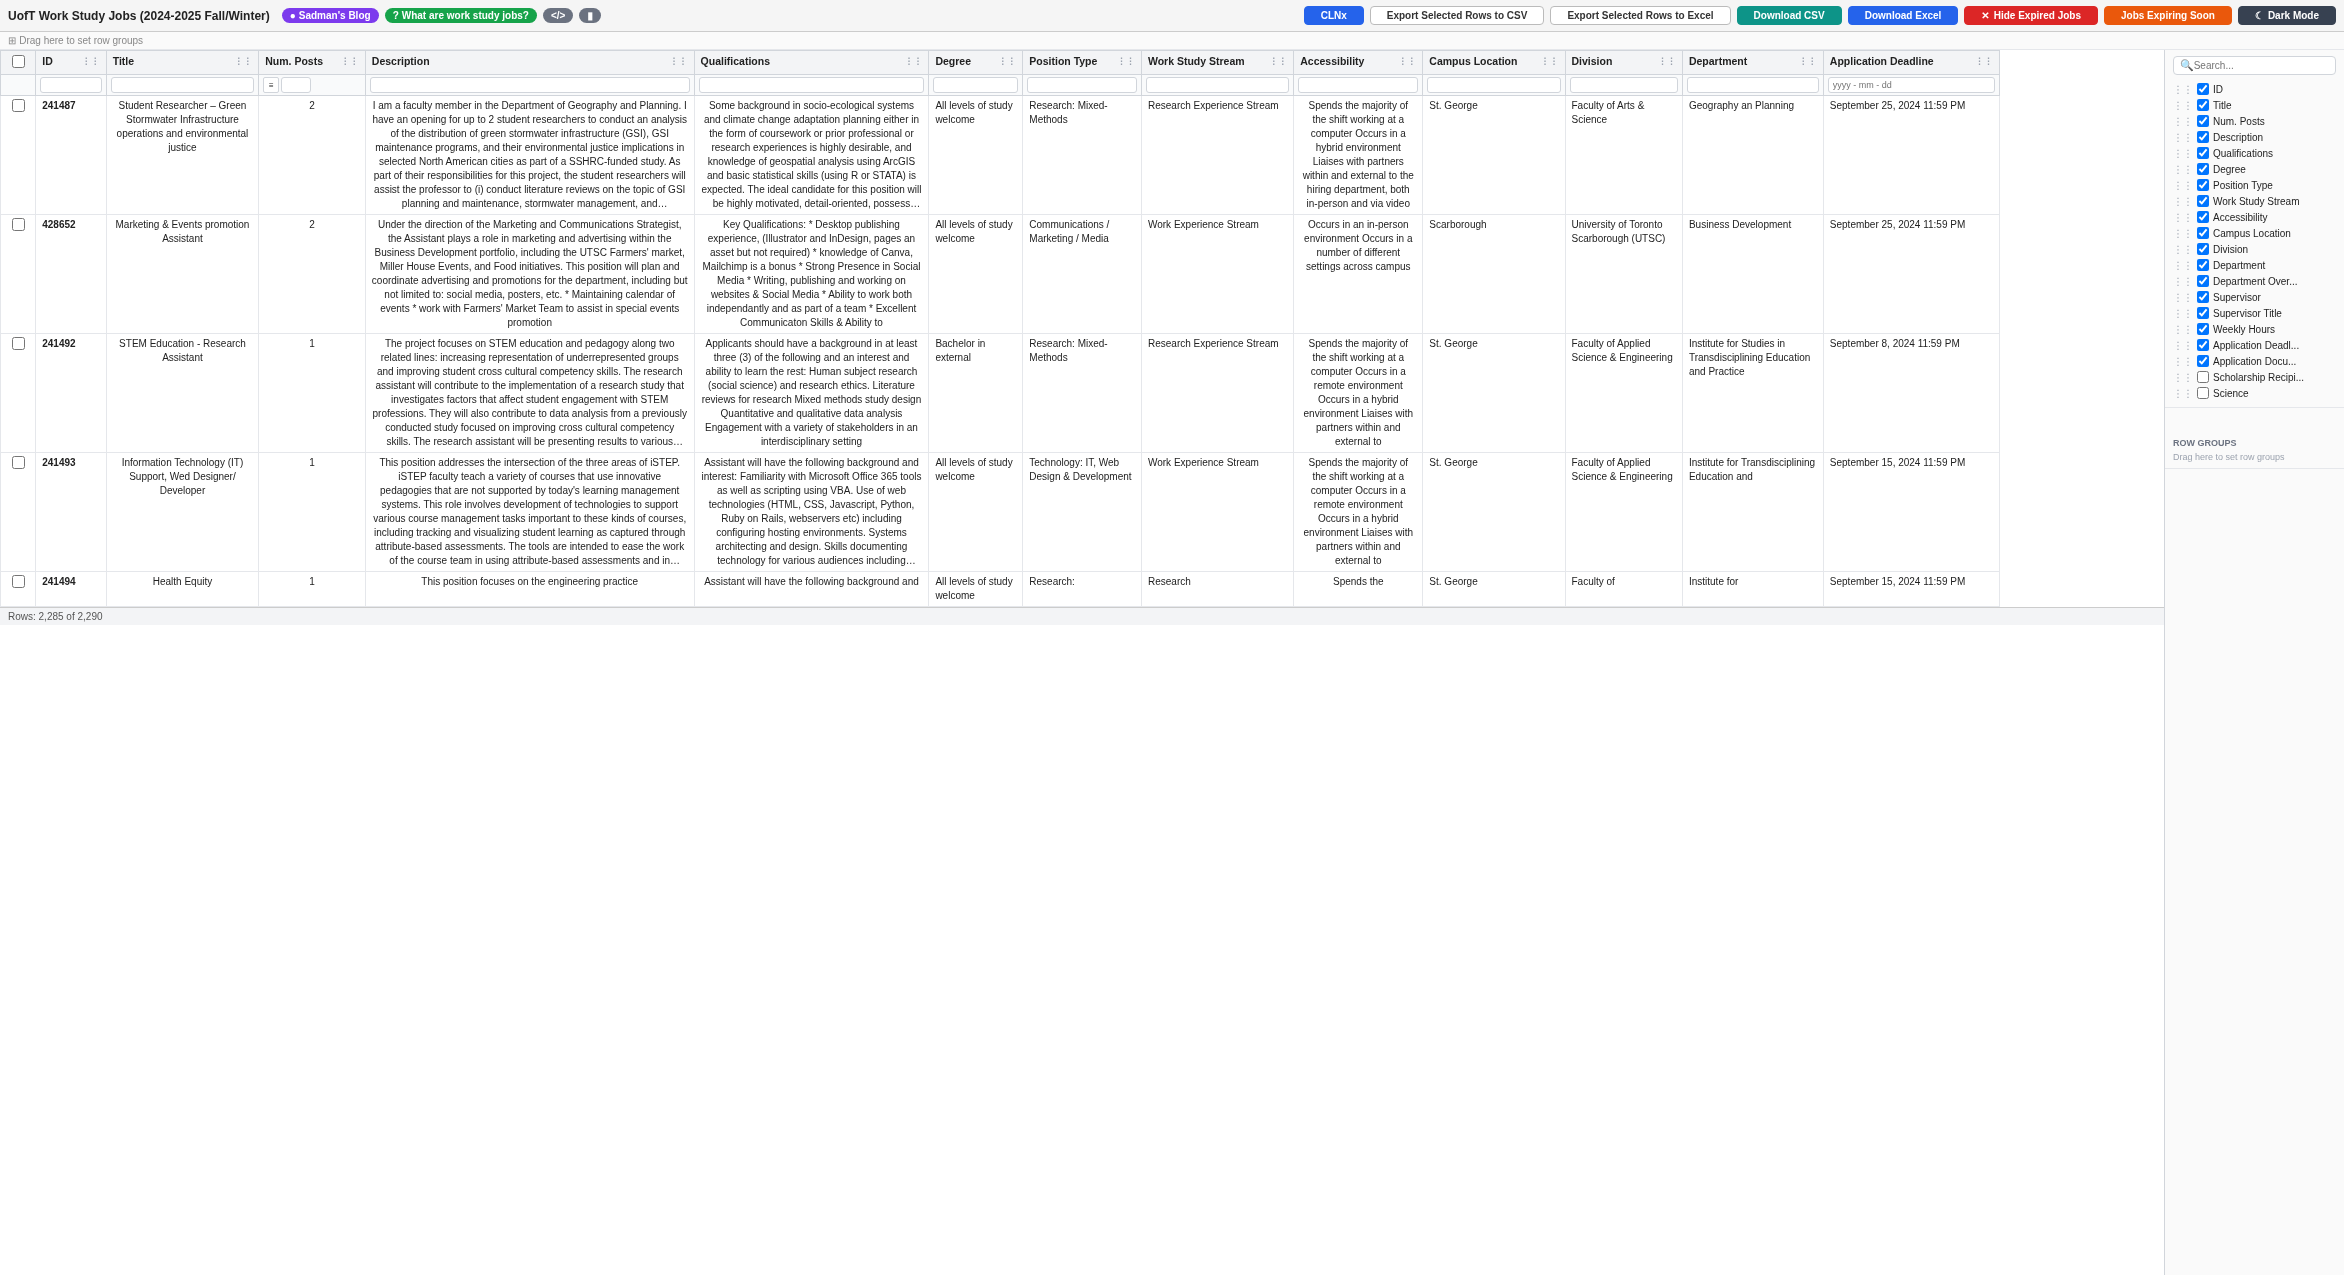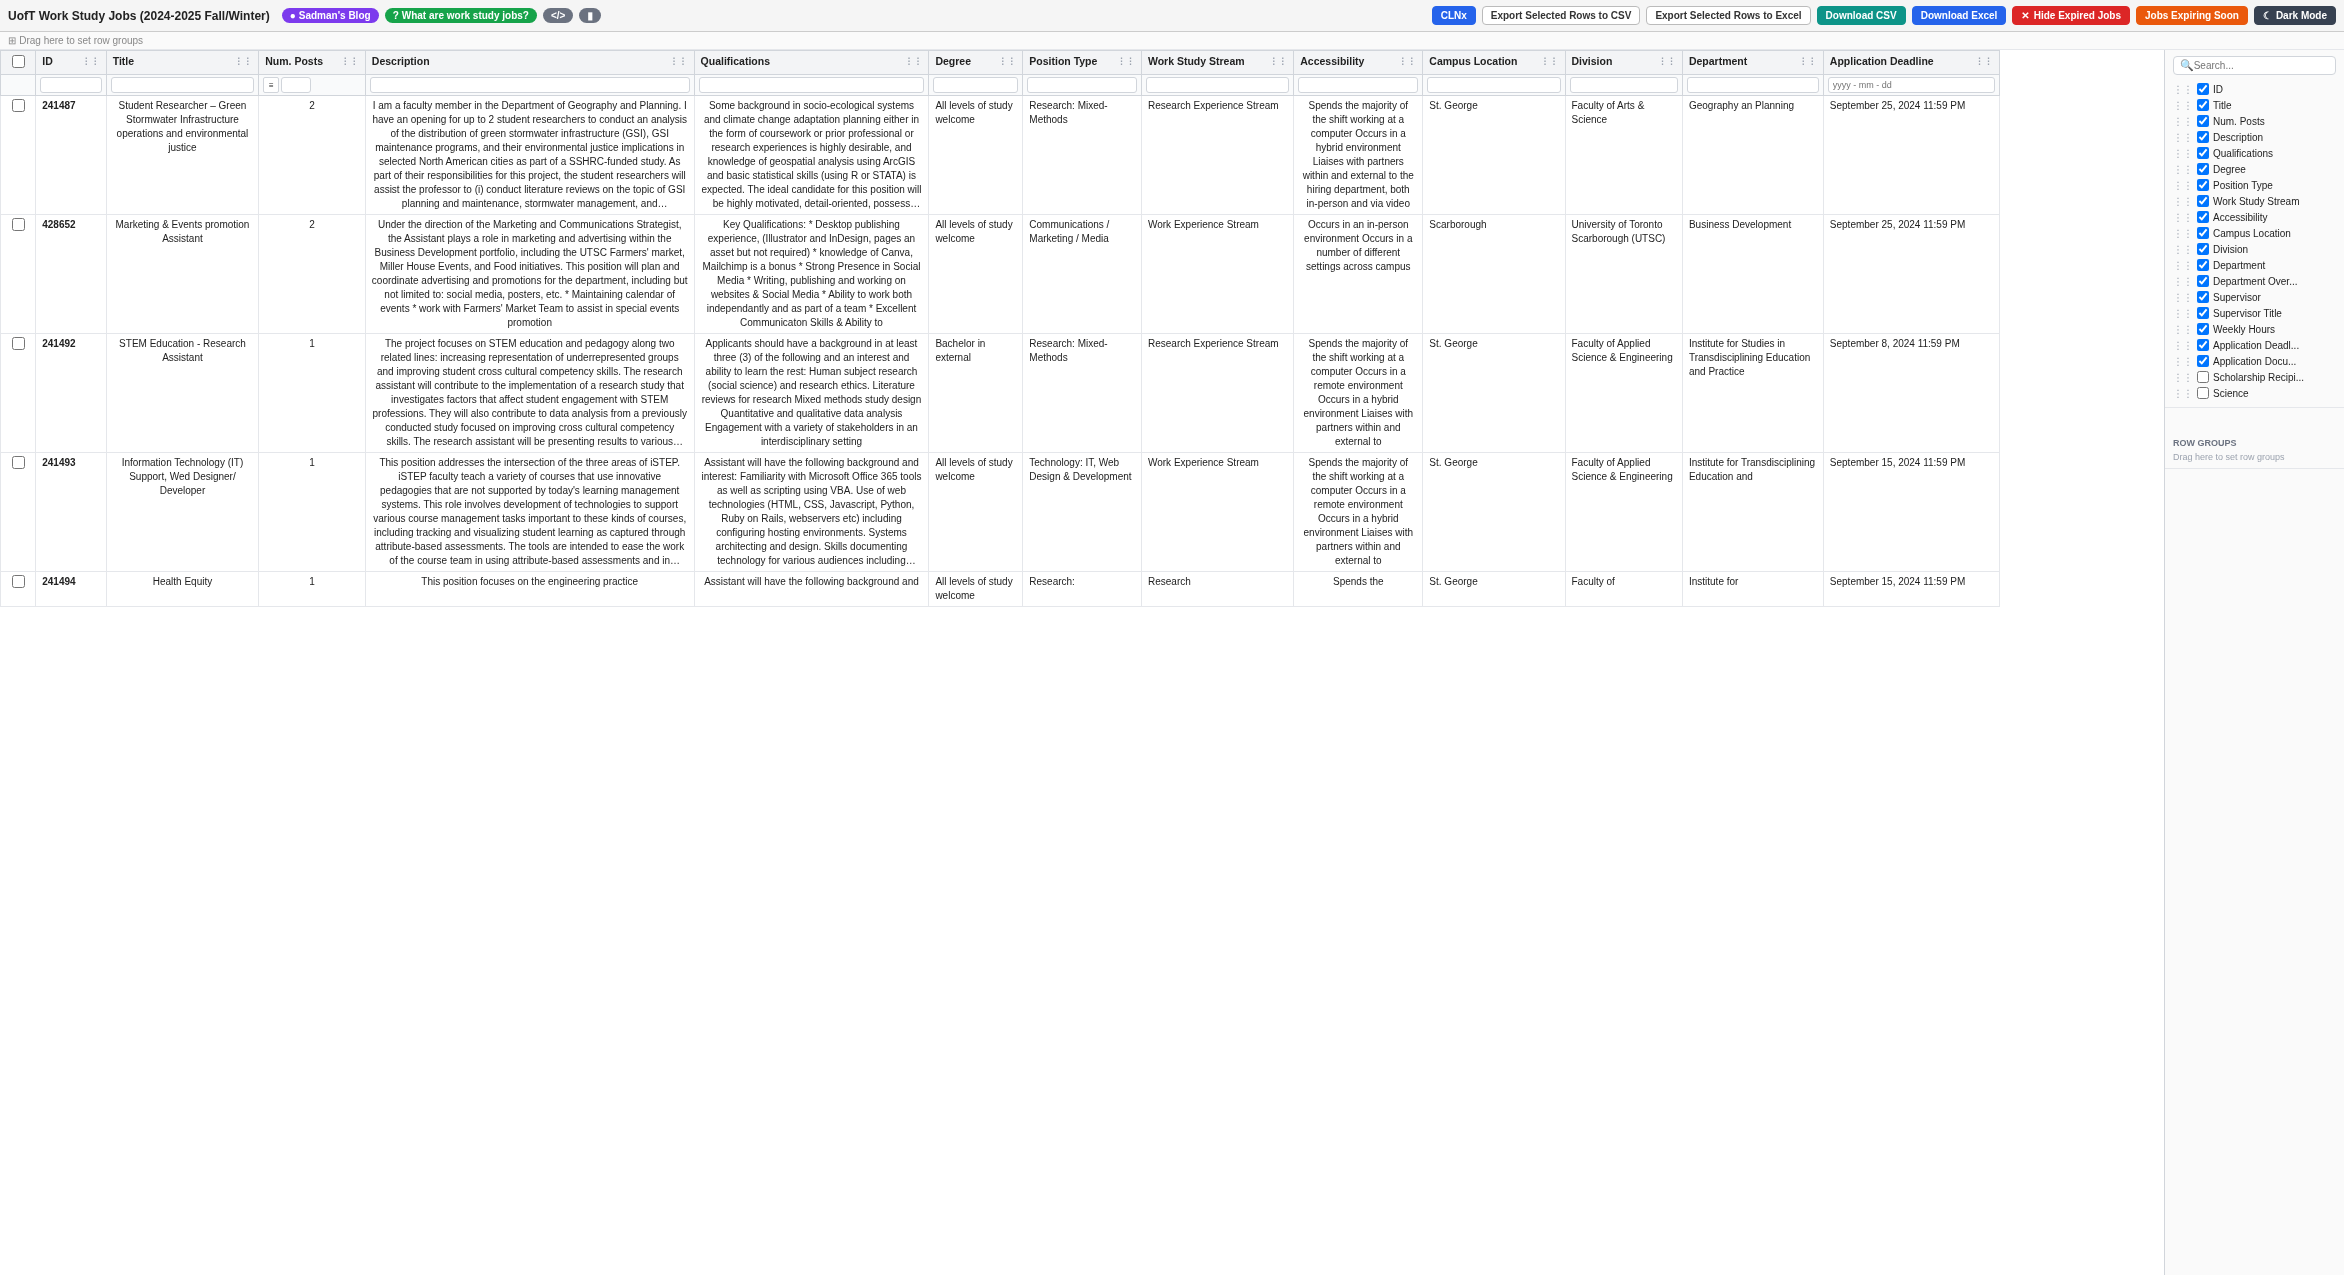--- a/index.html
+++ b/index.html
@@ -6,21 +6,21 @@
     body { font-family: -apple-system, BlinkMacSystemFont, 'Segoe UI', sans-serif; font-size: 11px; background: #fff; color: #222; overflow: hidden; }
 
     
     .topbar { display: flex; align-items: center; gap: 6px; padding: 4px 8px; background: #f5f5f5; border-bottom: 1px solid #ccc; flex-wrap: wrap; min-height: 32px; }
     .topbar-title { font-weight: 700; font-size: 12px; margin-right: 6px; white-space: nowrap; }
     .badge { display: inline-flex; align-items: center; gap: 3px; padding: 2px 8px; border-radius: 12px; font-size: 10px; font-weight: 600; cursor: pointer; white-space: nowrap; }
     .badge-purple { background: #7c3aed; color: #fff; }
     .badge-green { background: #16a34a; color: #fff; }
     .badge-gray { background: #6b7280; color: #fff; }
     .topbar-spacer { flex: 1; }
-    .btn { display: inline-flex; align-items: center; gap: 4px; padding: 3px 8px; border-radius: 4px; font-size: 10px; font-weight: 600; cursor: pointer; border: 1px solid #ccc; white-space: nowrap; }
+    .btn { display: inline-flex; align-items: center; gap: 4px; padding: 3px 16px; border-radius: 4px; font-size: 10px; font-weight: 600; cursor: pointer; border: 1px solid #ccc; white-space: nowrap; }
     .btn-light { background: #fff; color: #333; border-color: #bbb; }
     .btn-blue { background: #2563eb; color: #fff; border-color: #2563eb; }
     .btn-teal { background: #0d9488; color: #fff; border-color: #0d9488; }
     .btn-red { background: #dc2626; color: #fff; border-color: #dc2626; }
     .btn-orange { background: #ea580c; color: #fff; border-color: #ea580c; }
     .btn-dark { background: #374151; color: #fff; border-color: #374151; }
 
     
     .dragbar { font-size: 10px; color: #888; padding: 3px 8px; background: #fafafa; border-bottom: 1px solid #e5e7eb; }
 
@@ -382,20 +382,23 @@
     <td class="col-access">
               <div class="cell-text cell-tall">Spends the</div>
             </td>
     <td class="col-campus">St. George</td>
     <td class="col-division">Faculty of</td>
     <td class="col-dept">Institute for</td>
     <td class="col-deadline">September 15, 2024 11:59 PM</td>
   </tr>
         </tbody>
     </table>
+    <div class="row-footer">
+      <span>Rows: 2,285 of 2,290</span>
+    </div>
   </div>
 
   <div class="right-panel">
     <div class="right-panel-section">
       <div class="search-box">
         <span>🔍</span>
         <input type="text" placeholder="Search..." style="">
       </div>
       <div id="columns-list">
 

